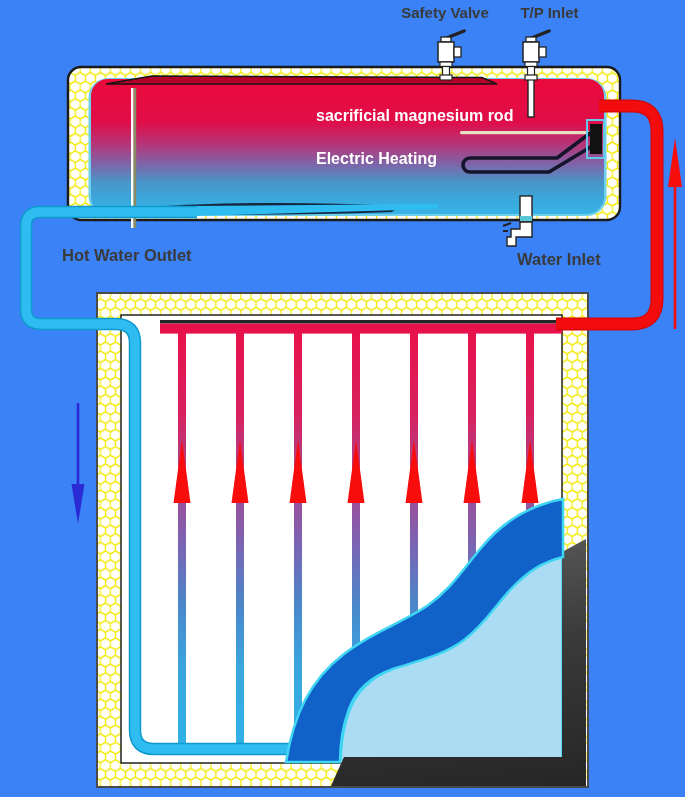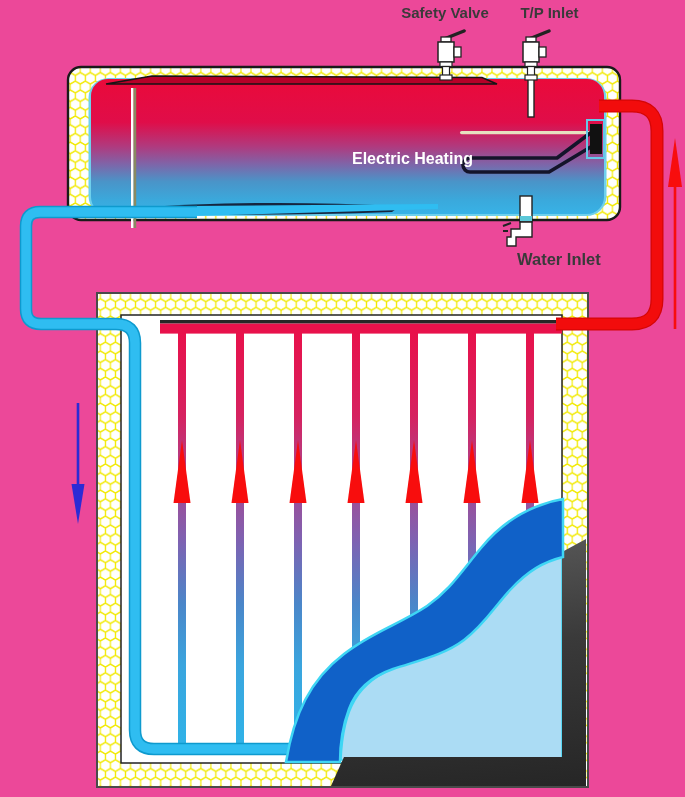--- a/index.html
+++ b/index.html
@@ -1,16 +1,16 @@
 <!DOCTYPE html>
 <html style="--hot-pipe: #f20c0c; --hot-pipe-edge: #d40606; --cold-pipe: #2fbdf1; --cold-pipe-edge: #0e9ace; --insulation: #f2ea00; --tank-hot: #ea0a3a; --tank-cold: #38b2e6; --tank-cap: #b60128; --tube-top: #e8114b; --tube-bottom: #2fb3e8; --flow-arrow-red: #f80d0d; --flow-arrow-blue: #2b2bd5; --glass: #abdcf4; --wave: #1061c8; --wave-edge: #3fd6f4; --casing: #3a3a3a; --label-dark: #3a3a3a; --label-light: #ffffff;"><head>
 <meta charset="utf-8">
 <style>
   html,body{margin:0;padding:0;background:#fff;}
-  .stage{position:relative;width:685px;height:797px;background:#ec4899;overflow:hidden;
+  .stage{position:relative;width:685px;height:797px;background:#3b82f6;overflow:hidden;
          font-family:"Liberation Sans",sans-serif;}
   .stage svg{position:absolute;left:0;top:0;}
   .lbl{position:absolute;font-weight:600;white-space:nowrap;}
   .lbl-dark{color:var(--label-dark,#3a3a3a);}
   .lbl-light{color:var(--label-light,#ffffff);}
   .lbl-sm{font-size:15px;}
   .lbl-md{font-size:16px;}
   .lbl-lg{font-size:16.5px;}
   .ctr{text-align:center;}
 </style>
@@ -140,16 +140,18 @@
            C 486 623 494 605 510 588 C 527 570 543 562 562 556 L 562 760 Z" fill="var(--glass,#abdcf4)" stroke="var(--wave-edge,#3fd6f4)" stroke-width="1.5"></path>
   <path d="M 331 786 L 344 757 H 562 V 552 L 586 539 V 786 Z" fill="url(#grayGrad)"></path>
   <path d="M 286 762 C 294 714 310 680 344 654 C 372 632 400 624 427 606 C 450 590 461 572 481 548
            C 499 526 521 512 541 505 C 549 502 557 500 563 499 L 563 557 C 543 562 528 571 511 589
            C 494 607 485 624 464 640 C 444 655 420 660 393 669 C 370 677 356 690 349 709
            C 343 725 340 744 340 762 Z" fill="var(--wave,#1061c8)" stroke="var(--wave-edge,#3fd6f4)" stroke-width="2.5"></path>
 </svg>
 
 <div class="lbl lbl-dark lbl-sm ctr" style="left:386px;top:4px;width:118px;">Safety Valve</div>
 <div class="lbl lbl-dark lbl-sm ctr" style="left:502px;top:4px;width:95px;">T/P Inlet</div>
-<div class="lbl lbl-light lbl-md" style="left:316px;top:150px;margin-left:36px;">Electric Heating</div>
+<div class="lbl lbl-light lbl-md" style="left:316px;top:107px;">sacrificial magnesium rod</div>
+<div class="lbl lbl-light lbl-md" style="left:316px;top:150px;">Electric Heating</div>
+<div class="lbl lbl-dark lbl-lg" style="left:62px;top:246px;">Hot Water Outlet</div>
 <div class="lbl lbl-dark lbl-lg" style="left:477px;top:250px;margin-left:40px;">Water Inlet</div>
 
 </div>
 
 </body></html>

